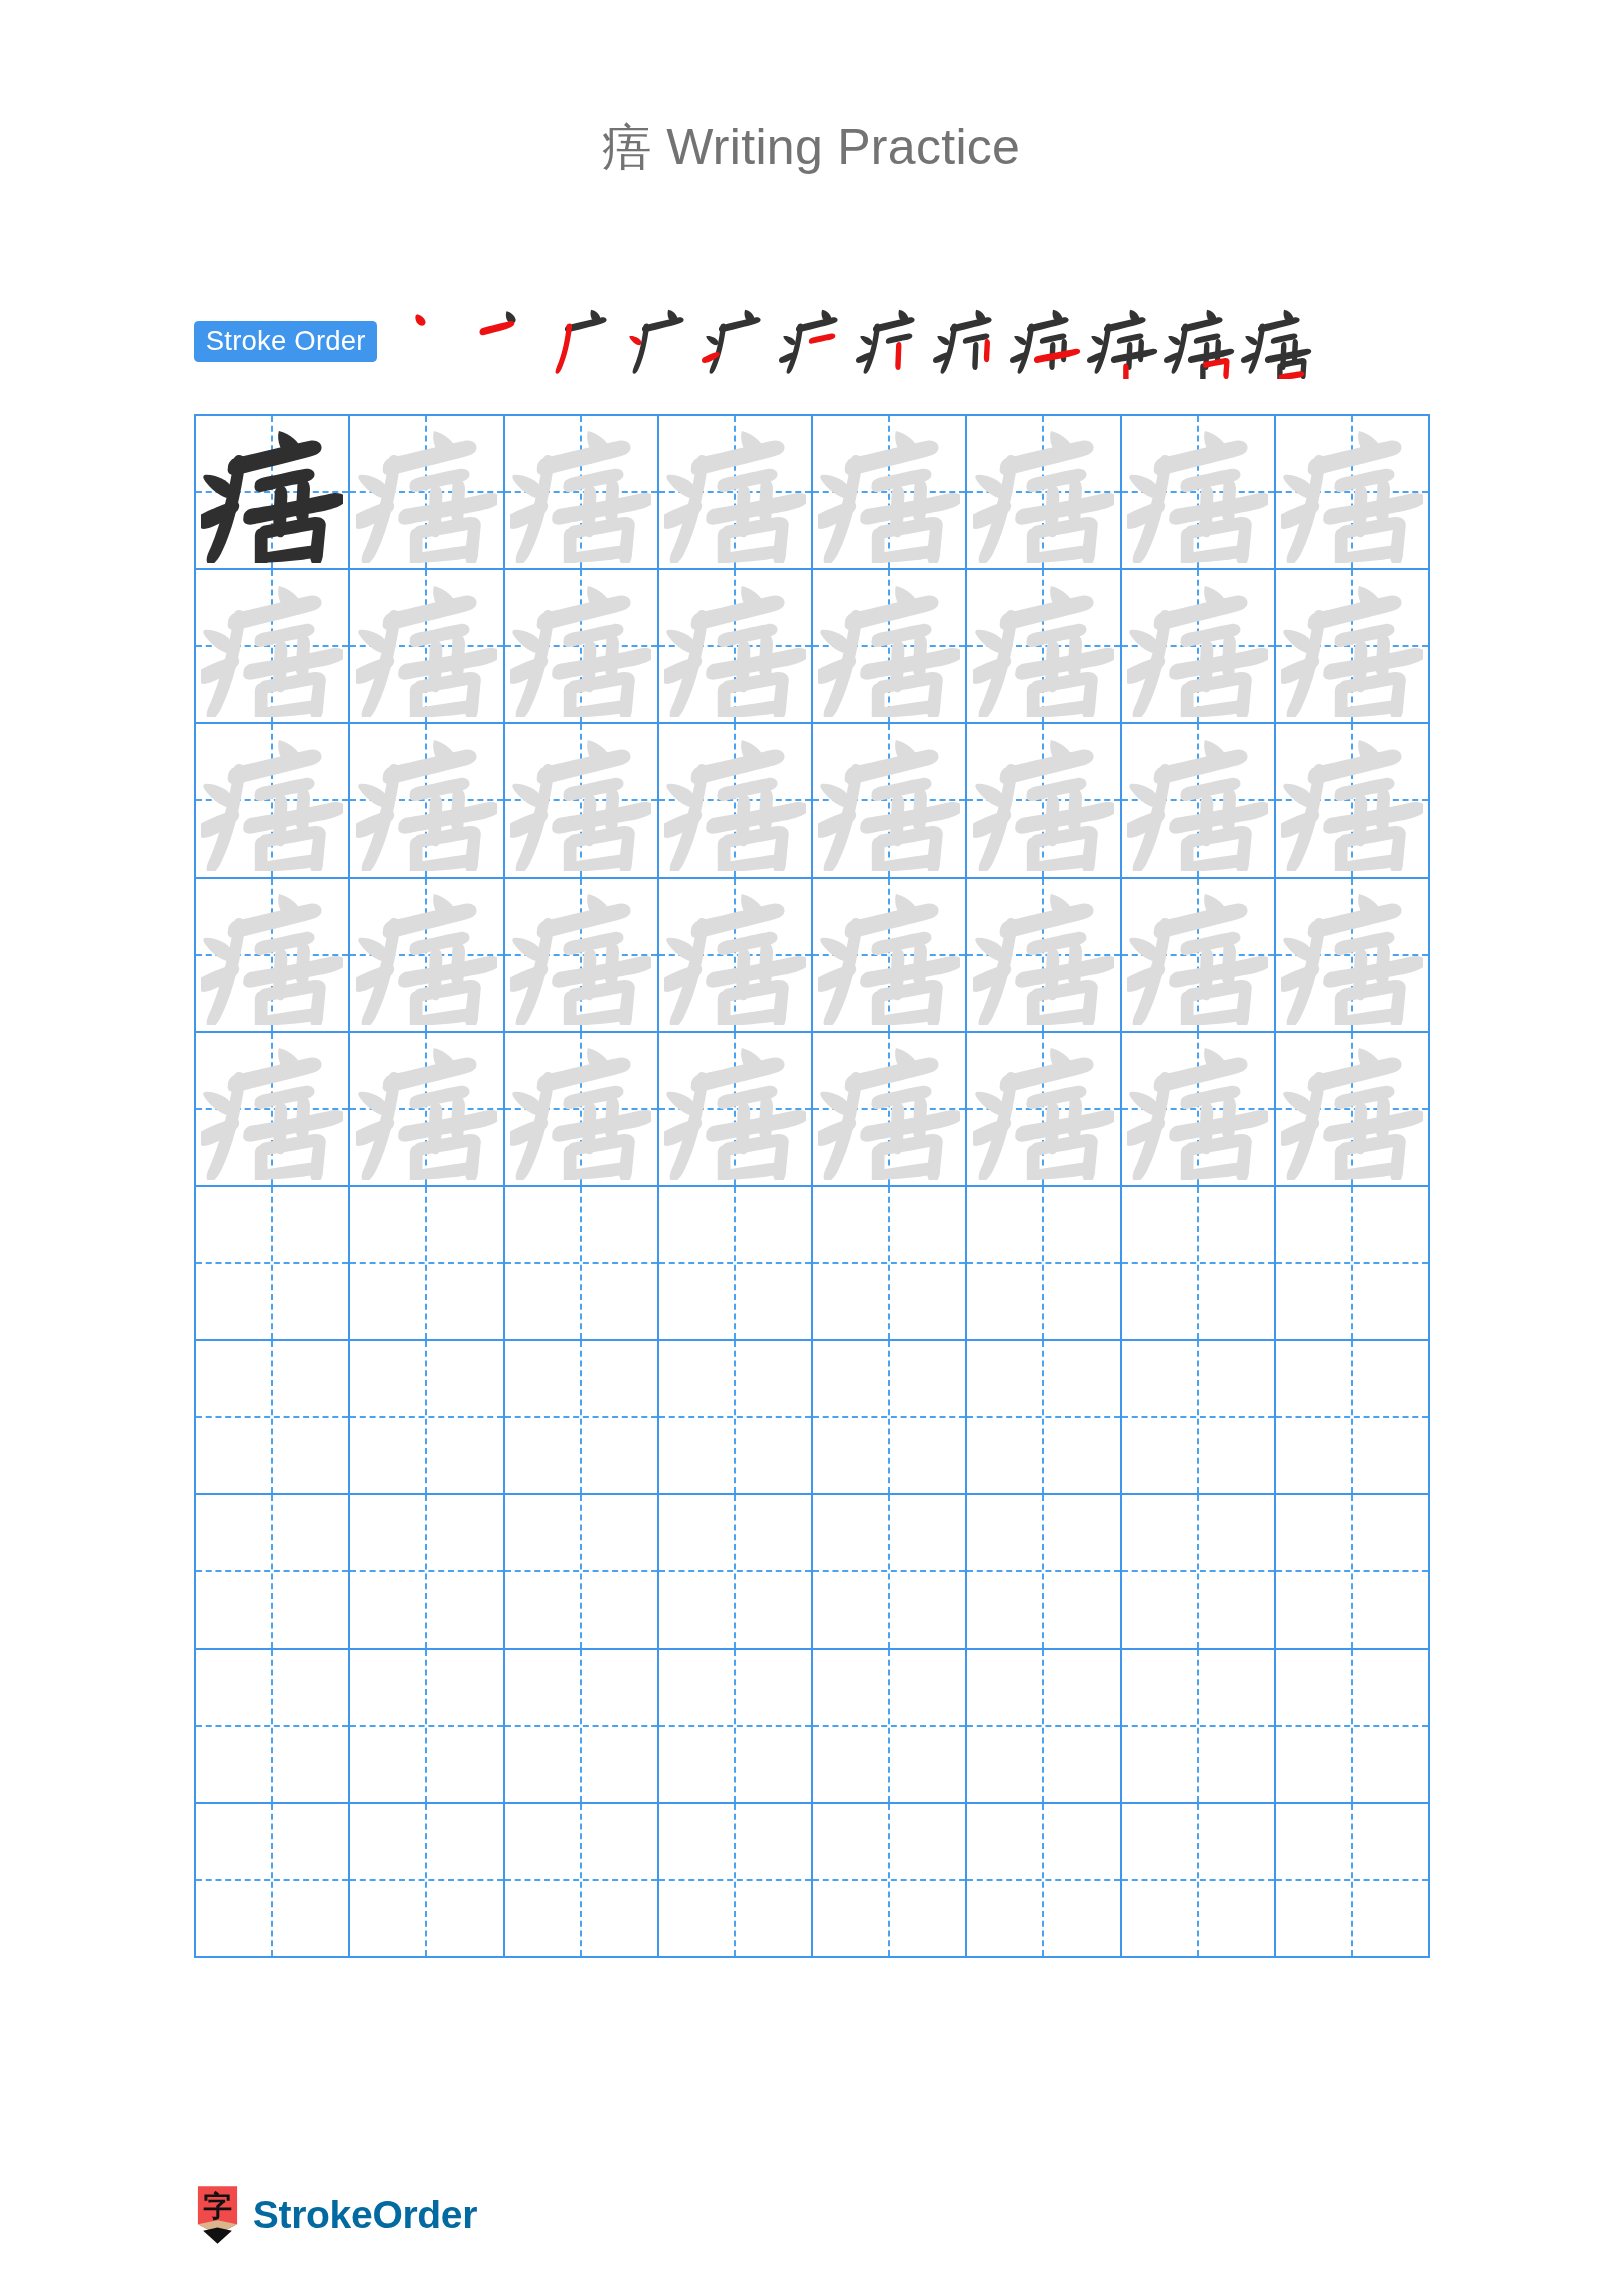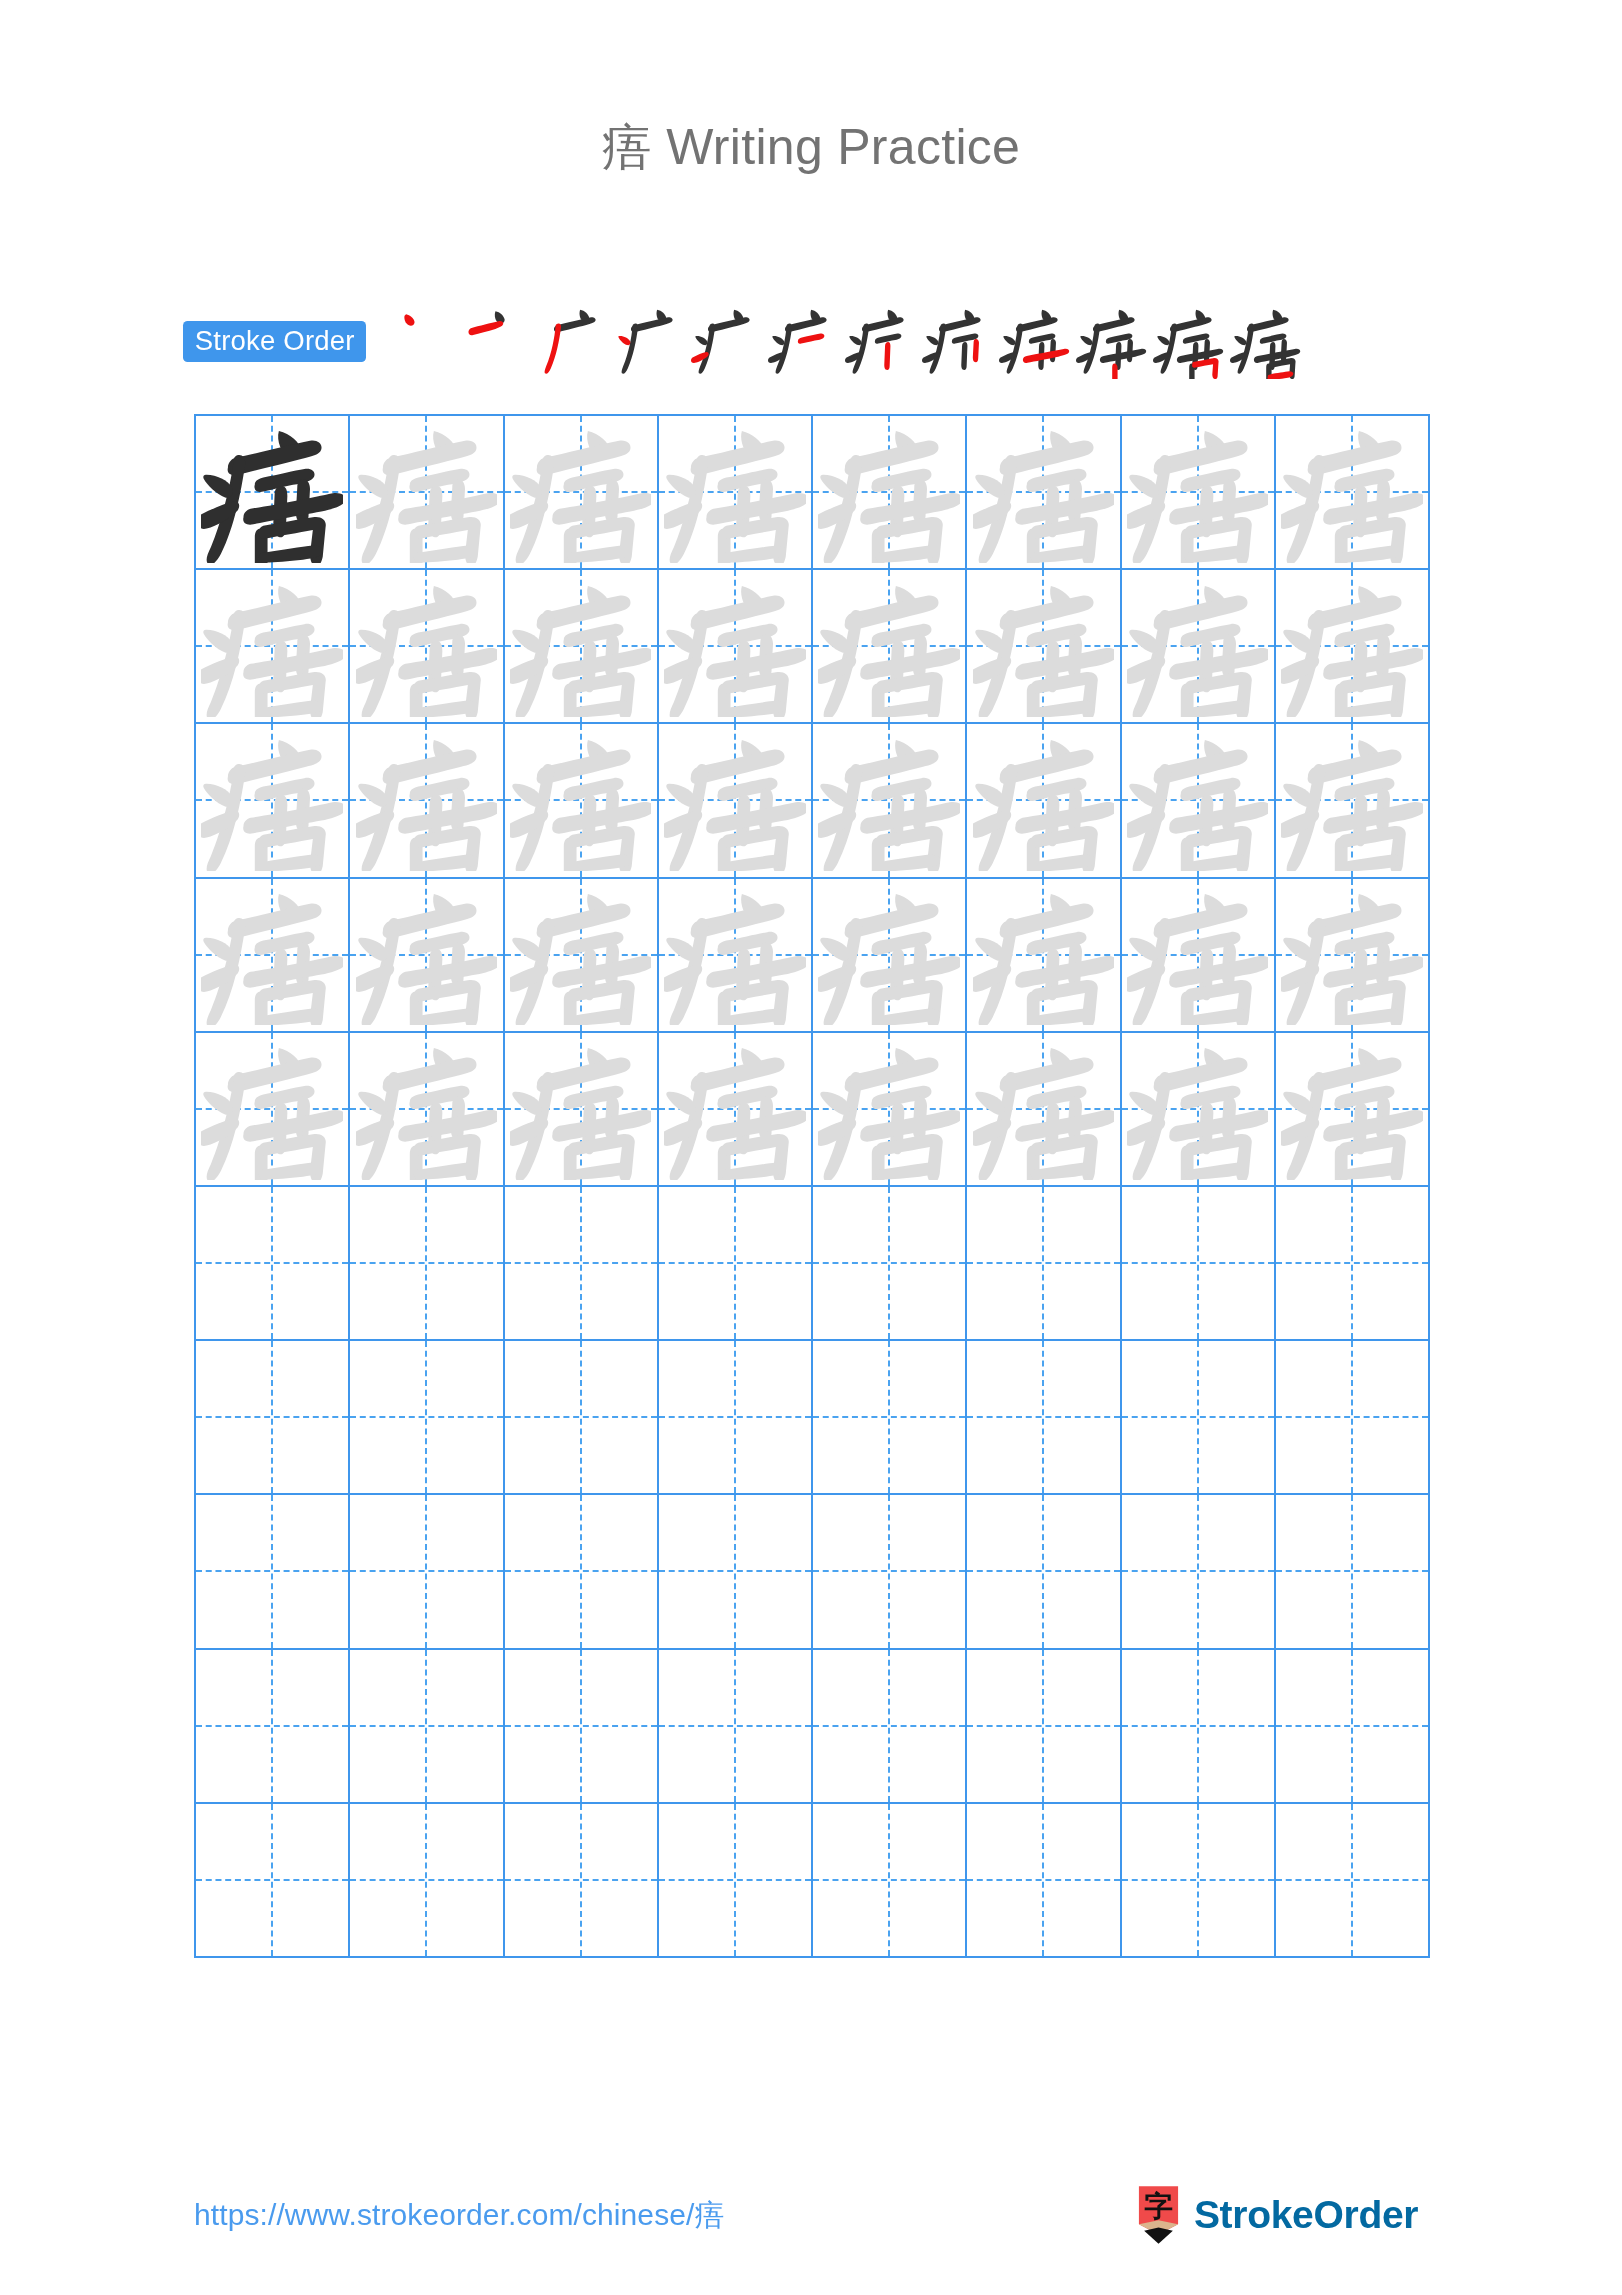--- a/index.html
+++ b/index.html
@@ -29,21 +29,21 @@
     color: #737373;
     letter-spacing: 0.3px;
     line-height: 1.25;
     white-space: nowrap;
   }
 
   
   .stroke-order-row {
     position: absolute;
     top: 302px;
-    left: 183px;
+    left: 194px;
     width: 1236px;
     height: 79px;
     display: flex;
     align-items: center;
     text-align: right;
   }
 
   .stroke-order-badge {
     flex: 0 0 auto;
     background: #3f96ec;
@@ -1113,21 +1113,20 @@
     <div class="grid-cell"></div>
     <div class="grid-cell"></div>
     <div class="grid-cell"></div>
     <div class="grid-cell"></div>
     <div class="grid-cell"></div>
     <div class="grid-cell"></div>
     <div class="grid-cell"></div>
   </div>
 
 <div class="footer">
-  <div class="footer-url">https://www.strokeorder.com/chinese/痦</div>
   <div class="footer-brand">
     <div class="brand-mark">
       <svg viewBox="0 0 72 88" width="47" height="58">
         <path d="M6 0 H66 V58 L36 74 L6 58 Z" fill="#f04a4a"></path>
         <path d="M6 58 L36 52 L66 58 L36 74 Z" fill="#dbb58d"></path>
         <path d="M14 68 L36 63 L58 68 L36 88 Z" fill="#111111"></path>
         <text x="36" y="45" font-family="'DejaVu Sans','Liberation Sans',sans-serif" font-size="44" font-weight="bold" fill="#111111" text-anchor="middle">字</text>
       </svg>
     </div>
     <div class="brand-name">StrokeOrder</div>

